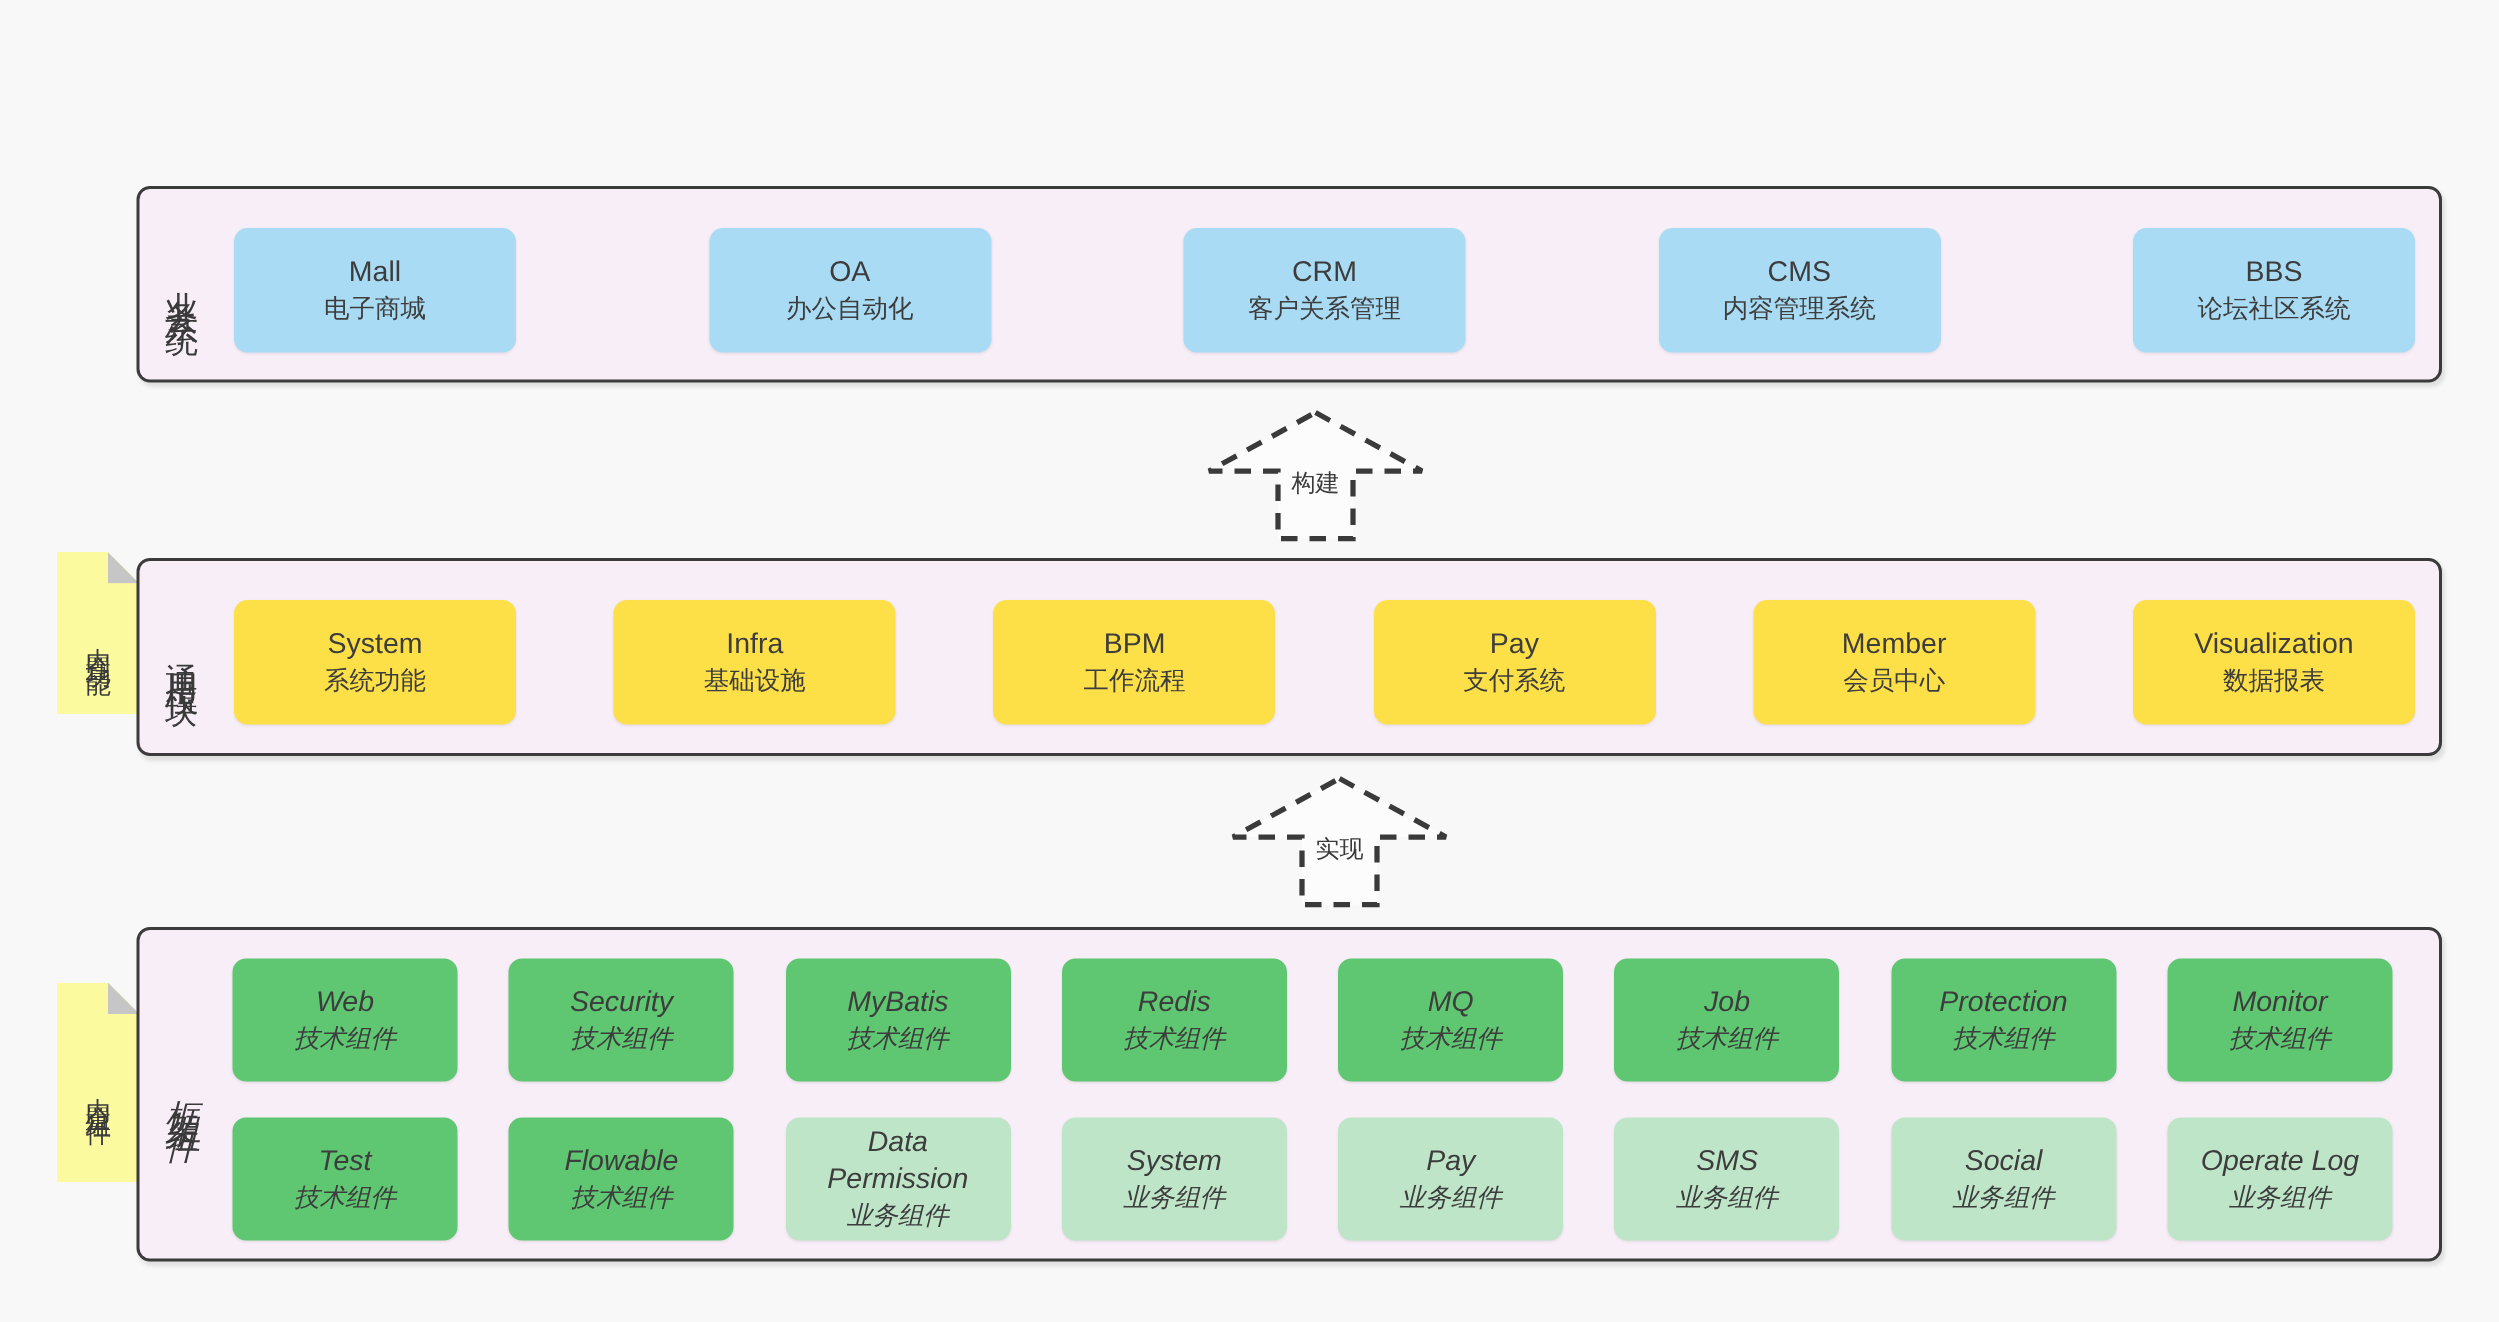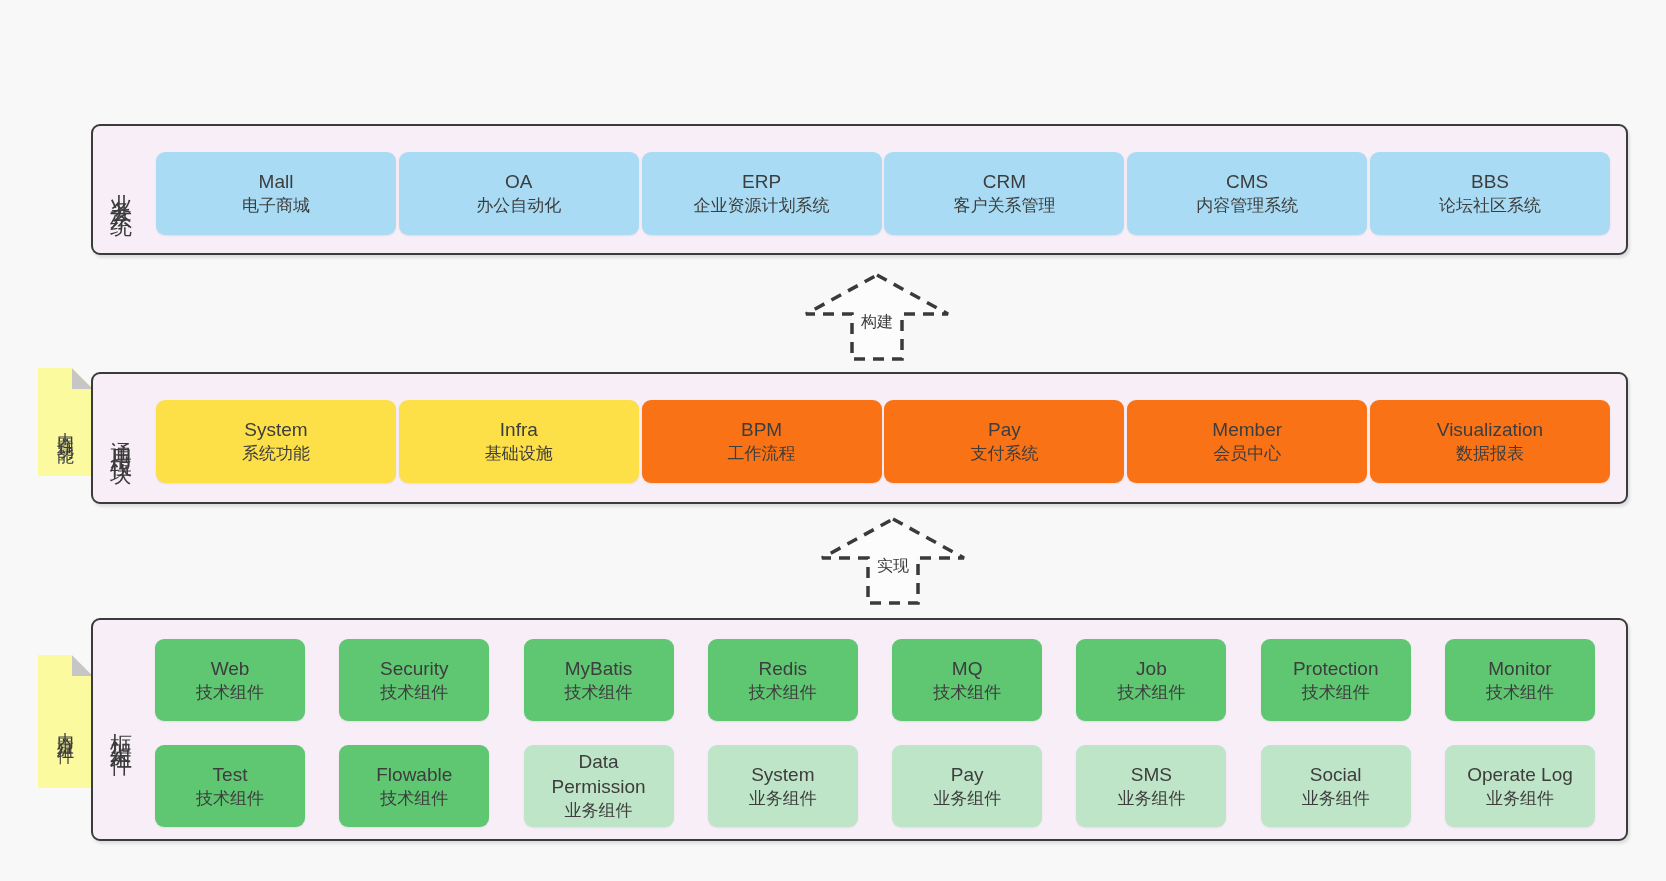--- a/index.html
+++ b/index.html
@@ -11,45 +11,45 @@
   }
   
   .container{
     position:absolute;left:91px;width:1537px;box-sizing:border-box;
     background:#f8eef7;border:2px solid #3b3b3b;border-radius:9px;
     box-shadow:2px 3px 3px rgba(0,0,0,0.10);
     z-index:2;
   }
   #sec-business{top:124px;height:131px;}
   #sec-modules{top:372px;height:132px;}
-  #sec-framework{top:618px;height:223px;}
+  #sec-framework{top:618px;height:223px;font-style:italic;}
   .vlabel{
     position:absolute;left:13px;top:50%;transform:translateY(-50%);
     writing-mode:vertical-rl;text-orientation:upright;
     font-size:22px;letter-spacing:7px;color:#3a3a3a;white-space:nowrap;
   }
   
   .row{position:absolute;display:flex;justify-content:space-between;}
   .row6{left:63px;right:16px;top:26px;height:83px;}
   .row8{left:62px;right:31px;height:82px;}
   .row8.r1{top:19px;}
   .row8.r2{top:125px;}
   .box{
     border-radius:9px;display:flex;flex-direction:column;
     justify-content:center;align-items:center;text-align:center;
     box-shadow:0 1px 2px rgba(0,0,0,0.08);
   }
-  .row6 .box{width:240px;}
+  .row6 .box{width:188px;}
   .row8 .box{width:150px;}
   .box .en{font-size:19px;line-height:25px;}
   .box .cn{font-size:17px;line-height:24px;}
   .row8 .en{max-width:122px;}
   .blue{background:#a9dcf4;}
   .red{background:#fde047;}
-  .pink{background:#f97316;}
+  .pink{background:#fde047;}
   .green{background:#5fc672;}
   .lightgreen{background:#bfe5c8;}
   
   .sticky{
     position:absolute;left:38px;width:55px;background:#fbfa9e;z-index:1;
     clip-path:polygon(0 0,calc(100% - 21px) 0,100% 21px,100% 100%,0 100%);
     display:flex;align-items:center;justify-content:center;
   }
   #sticky-modules{top:368px;height:108px;}
   #sticky-framework{top:655px;height:133px;}
@@ -90,24 +90,20 @@
     <div class="row row6">
       <div class="box blue">
         <div class="en">Mall</div>
         <div class="cn">电子商城</div>
       </div>
       <div class="box blue">
         <div class="en">OA</div>
         <div class="cn">办公自动化</div>
       </div>
       <div class="box blue">
-        <div class="en">ERP</div>
-        <div class="cn">企业资源计划系统</div>
-      </div>
-      <div class="box blue">
         <div class="en">CRM</div>
         <div class="cn">客户关系管理</div>
       </div>
       <div class="box blue">
         <div class="en">CMS</div>
         <div class="cn">内容管理系统</div>
       </div>
       <div class="box blue">
         <div class="en">BBS</div>
         <div class="cn">论坛社区系统</div>

